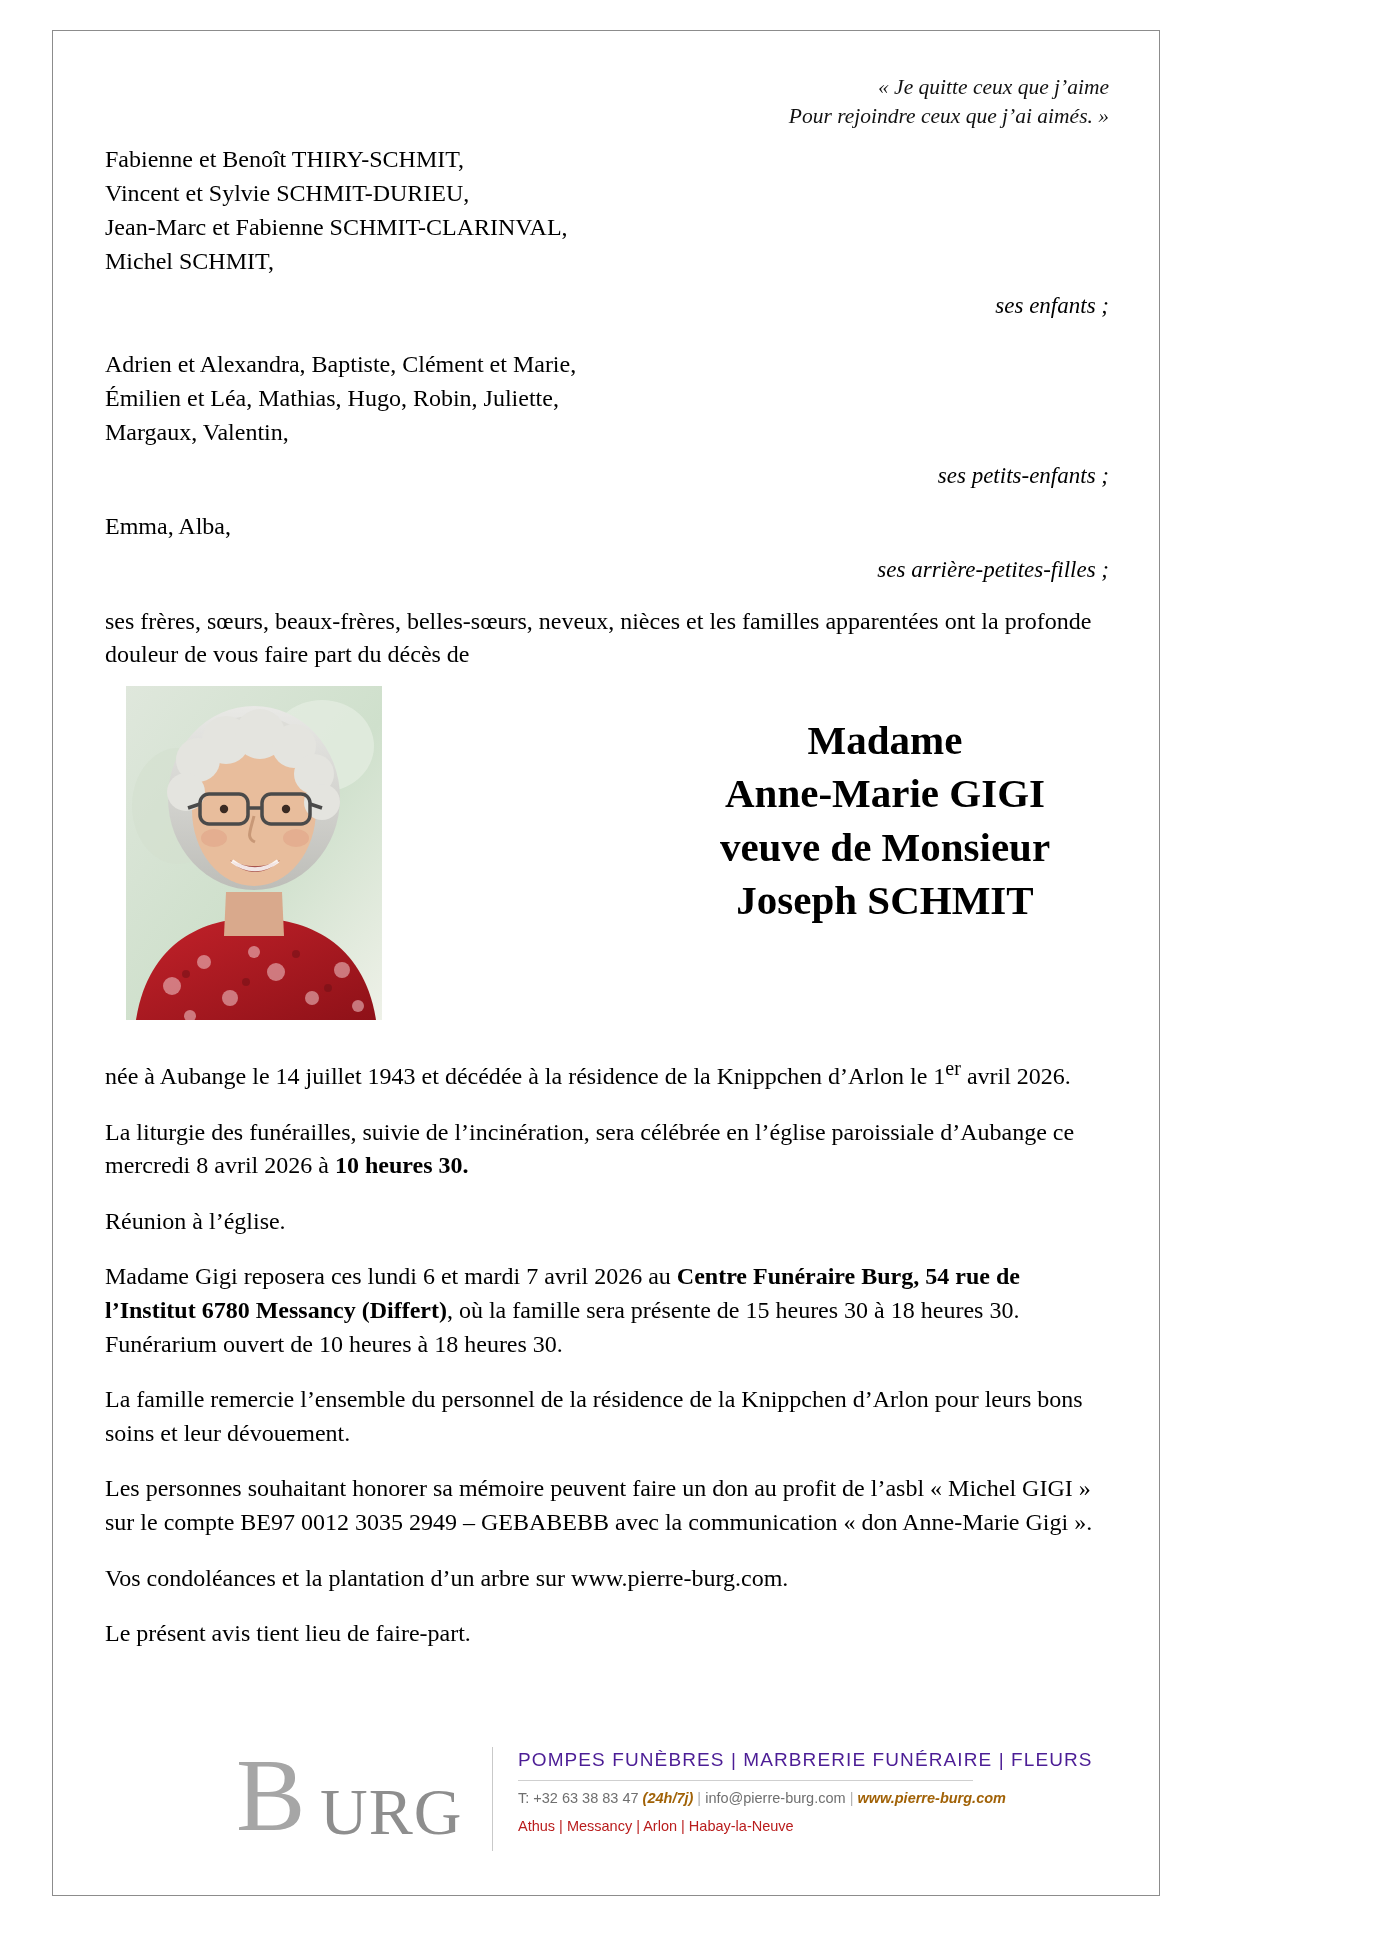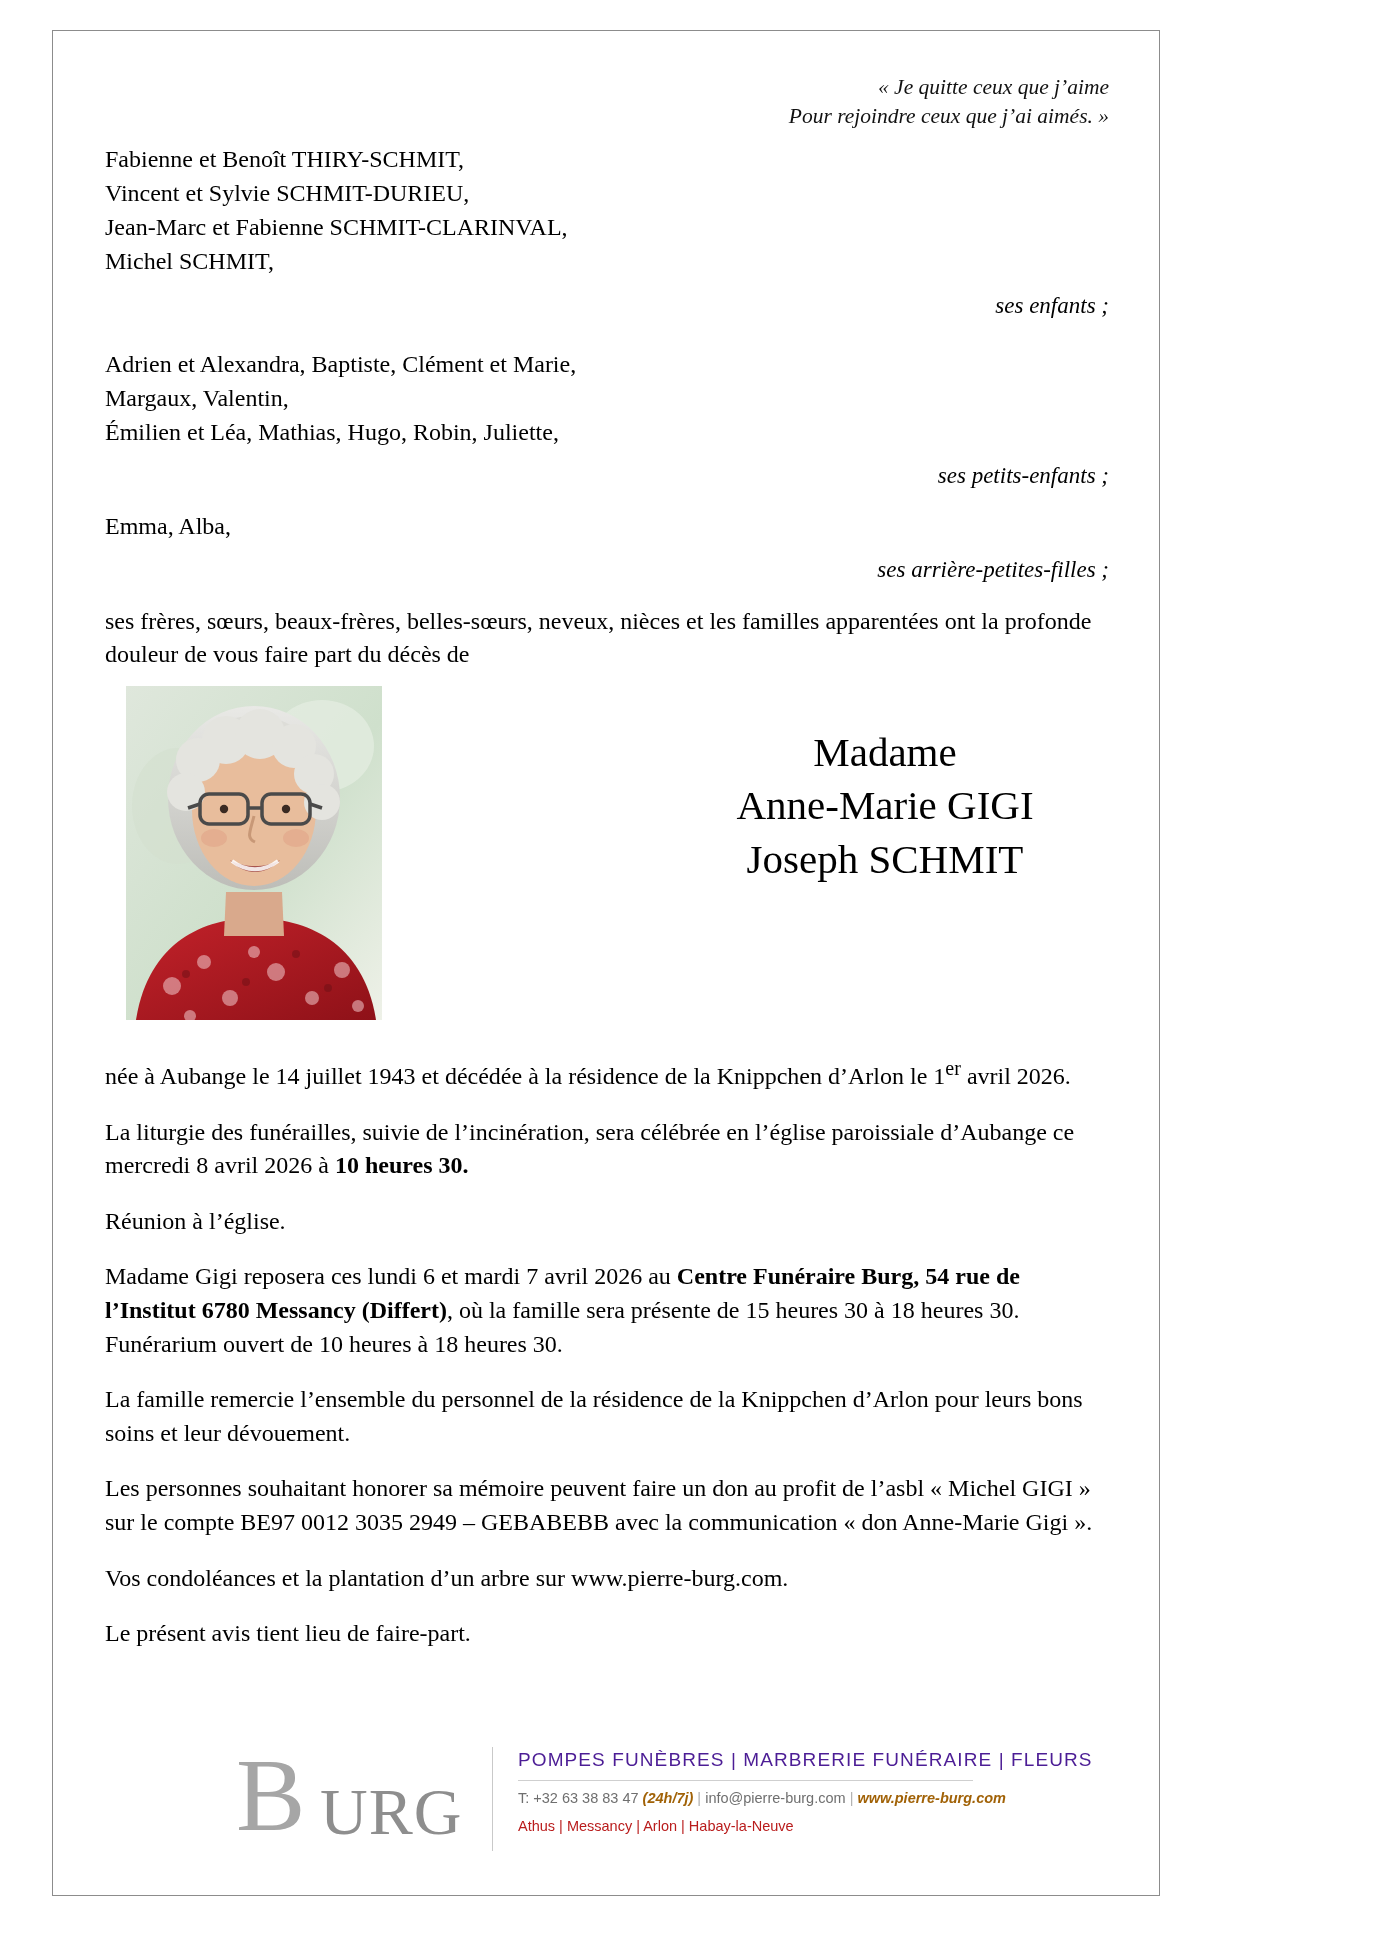--- a/index.html
+++ b/index.html
@@ -73,24 +73,24 @@
     top: 0px;
     width: 256px;
     height: 334px;
     overflow: hidden;
     background: #cfd8cf;
   }
   .portrait svg { display: block; }
   .deceased {
     position: absolute;
     left: 420px;
-    top: 40px;
+    top: 28px;
     width: 720px;
     text-align: center;
-    font-weight: normal;
+    font-weight: bold;
     font-size: 41px;
     line-height: 1.30;
   }
   .body-text {
     margin-top: 18px;
   }
   .body-text p {
     font-size: 24px;
     line-height: 1.40;
     margin: 0 0 22px 0;
@@ -194,22 +194,22 @@
       <div class="line">Vincent et Sylvie SCHMIT-DURIEU,</div>
       <div class="line">Jean-Marc et Fabienne SCHMIT-CLARINVAL,</div>
       <div class="line">Michel SCHMIT,</div>
     </div>
     <div class="role">ses enfants ;</div>
 
     <div class="group-gap"></div>
 
     <div class="family-block" style="margin-top:10px">
       <div class="line">Adrien et Alexandra, Baptiste, Clément et Marie,</div>
+      <div class="line">Émilien et Léa, Mathias, Hugo, Robin, Juliette,</div>
       <div class="line">Margaux, Valentin,</div>
-      <div class="line">Émilien et Léa, Mathias, Hugo, Robin, Juliette,</div>
     </div>
     <div class="role">ses petits-enfants ;</div>
 
     <div class="family-block" style="margin-top:20px">
       <div class="line">Emma, Alba,</div>
     </div>
     <div class="role">ses arrière-petites-filles ;</div>
 
     <div class="intro">ses frères, sœurs, beaux-frères, belles-sœurs, neveux, nièces et les familles apparentées ont la profonde douleur de vous faire part du décès de</div>
 
@@ -287,20 +287,21 @@
           <path d="M104 174 C 118 190, 140 190, 154 174 C 140 182, 118 182, 104 174 Z" fill="#a8554f"></path>
           <path d="M106 175 C 120 186, 138 186, 152 175" stroke="#fff" stroke-width="4" fill="none" opacity="0.85"></path>
 
           <ellipse cx="88" cy="152" rx="13" ry="9" fill="#dfa084" opacity="0.5"></ellipse>
           <ellipse cx="170" cy="152" rx="13" ry="9" fill="#dfa084" opacity="0.5"></ellipse>
         </svg>
       </div>
       <div class="deceased">
         <div>Madame</div>
         <div>Anne-Marie GIGI</div>
+        <div>veuve de Monsieur</div>
         <div>Joseph SCHMIT</div>
       </div>
     </div>
 
     <div class="body-text">
       <p>
         née à Aubange le 14 juillet 1943 et décédée à la résidence de la Knippchen d’Arlon le 1<sup>er</sup> avril 2026.
       </p>
       <p>
         La liturgie des funérailles, suivie de l’incinération, sera célébrée en l’église paroissiale d’Aubange ce mercredi 8 avril 2026 à <b>10 heures 30.</b>

